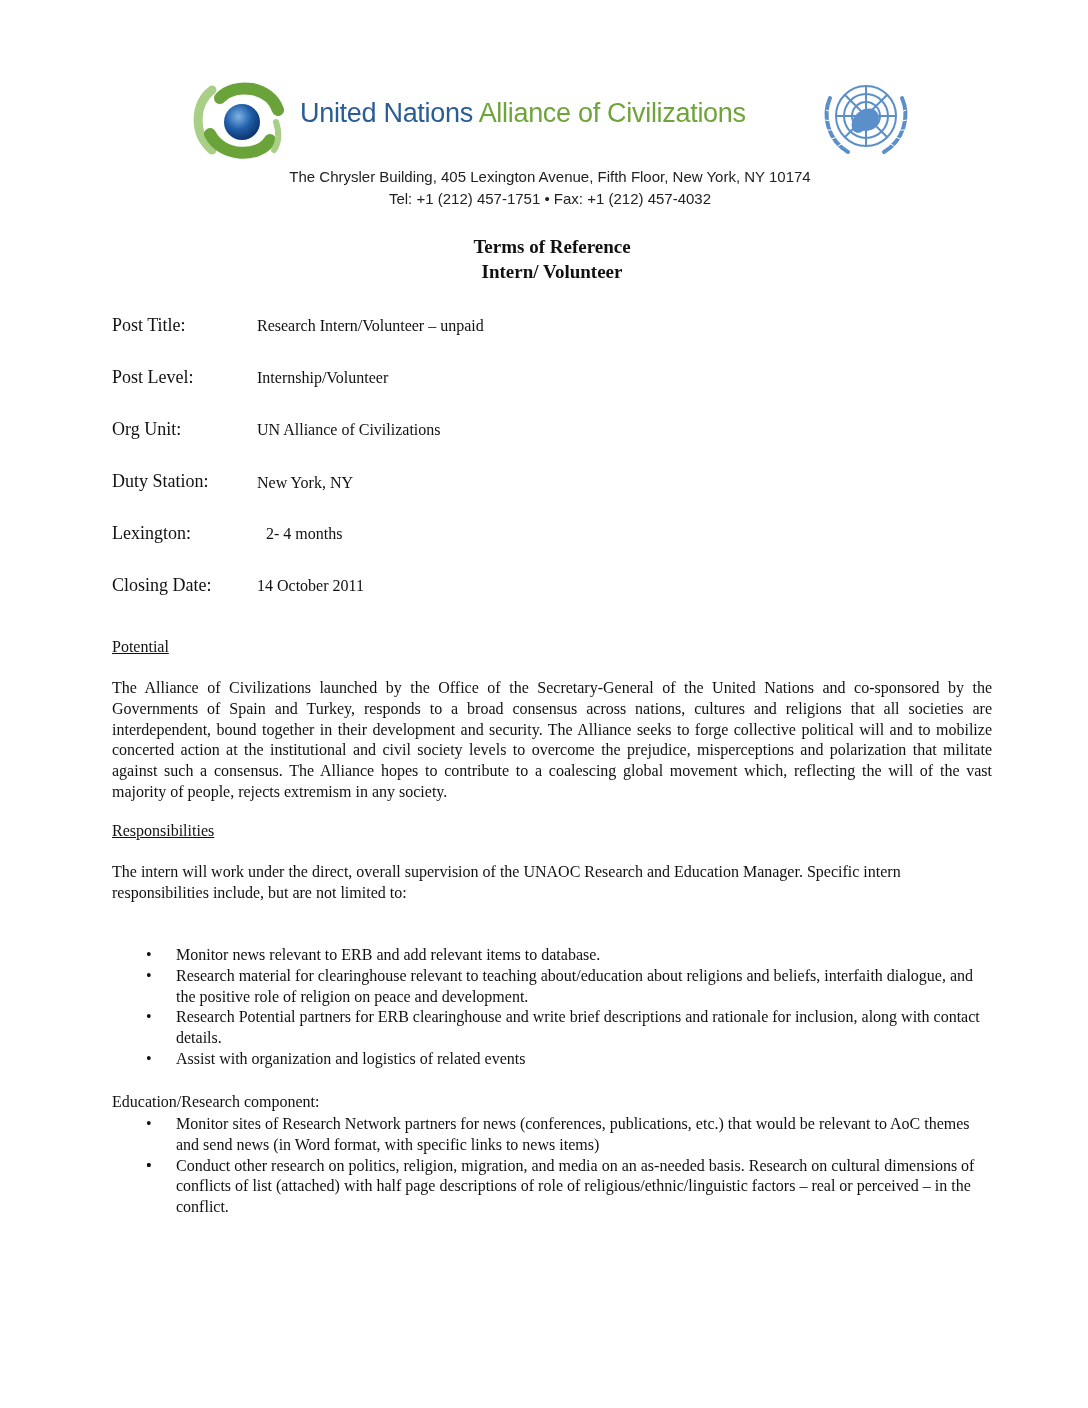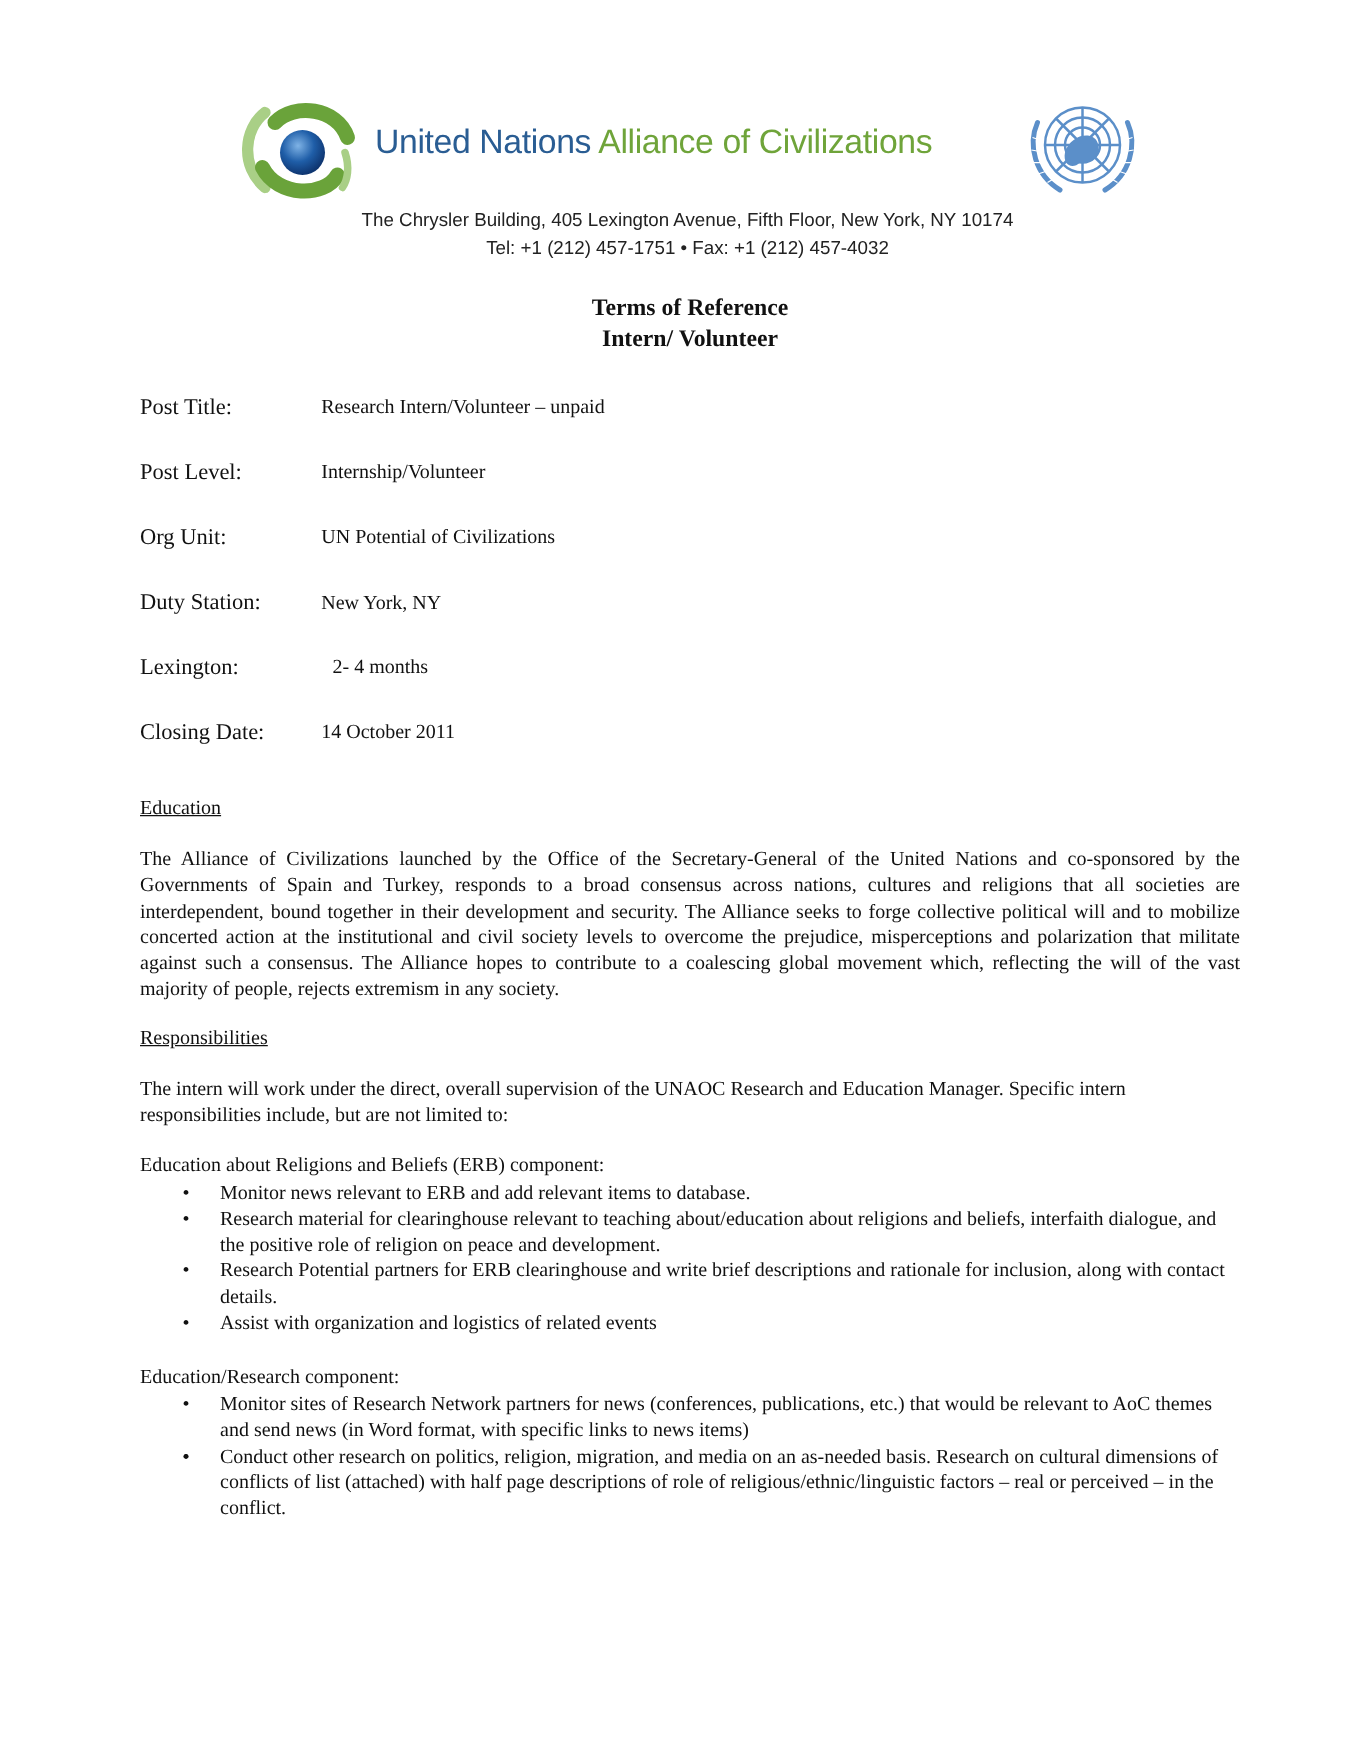--- a/index.html
+++ b/index.html
@@ -91,38 +91,37 @@
   <div class="title t1">Terms of Reference</div>
   <div class="title t2">Intern/ Volunteer</div>
 
   <div class="field-label" style="top:315px;">Post Title:</div>
   <div class="field-value" style="top:317px;">Research Intern/Volunteer – unpaid</div>
 
   <div class="field-label" style="top:367px;">Post Level:</div>
   <div class="field-value" style="top:369px;">Internship/Volunteer</div>
 
   <div class="field-label" style="top:419px;">Org Unit:</div>
-  <div class="field-value" style="top:421px;">UN Potential of Civilizations</div>
+  <div class="field-value" style="top:421px;">UN Alliance of Civilizations</div>
 
   <div class="field-label" style="top:471px;">Duty Station:</div>
   <div class="field-value" style="top:474px;">New York, NY</div>
 
   <div class="field-label" style="top:523px;">Lexington:</div>
   <div class="field-value" style="top:525px; left:266px;">2- 4 months</div>
 
   <div class="field-label" style="top:575px;">Closing Date:</div>
   <div class="field-value" style="top:577px;">14 October 2011</div>
 
-  <div class="section-head" style="top:638px;">Education</div>
+  <div class="section-head" style="top:638px;">Potential</div>
   <div class="para" style="top:678px;">The Alliance of Civilizations launched by the Office of the Secretary-General of the United Nations and co-sponsored by the Governments of Spain and Turkey, responds to a broad consensus across nations, cultures and religions that all societies are interdependent, bound together in their development and security. The Alliance seeks to forge collective political will and to mobilize concerted action at the institutional and civil society levels to overcome the prejudice, misperceptions and polarization that militate against such a consensus. The Alliance hopes to contribute to a coalescing global movement which, reflecting the will of the vast majority of people, rejects extremism in any society.</div>
 
   <div class="section-head" style="top:822px;">Responsibilities</div>
   <div class="para para-left" style="top:862px; width:840px;">The intern will work under the direct, overall supervision of the UNAOC Research and Education Manager. Specific intern responsibilities include, but are not limited to:</div>
 
-  <div class="sub-head" style="top:924px;">Education about Religions and Beliefs (ERB) component:</div>
   <ul class="bullets" style="top:945px; width:870px;">
     <li><span class="dot">•</span><span>Monitor news relevant to ERB and add relevant items to database.</span></li>
     <li><span class="dot">•</span><span>Research material for clearinghouse relevant to teaching about/education about religions and beliefs, interfaith dialogue, and the positive role of religion on peace and development.</span></li>
     <li><span class="dot">•</span><span>Research Potential partners for ERB clearinghouse and write brief descriptions and rationale for inclusion, along with contact details.</span></li>
     <li><span class="dot">•</span><span>Assist with organization and logistics of related events</span></li>
   </ul>
 
   <div class="sub-head" style="top:1093px;">Education/Research component:</div>
   <ul class="bullets" style="top:1114px; width:870px;">
     <li><span class="dot">•</span><span>Monitor sites of Research Network partners for news (conferences, publications, etc.) that would be relevant to AoC themes and send news (in Word format, with specific links to news items)</span></li>

